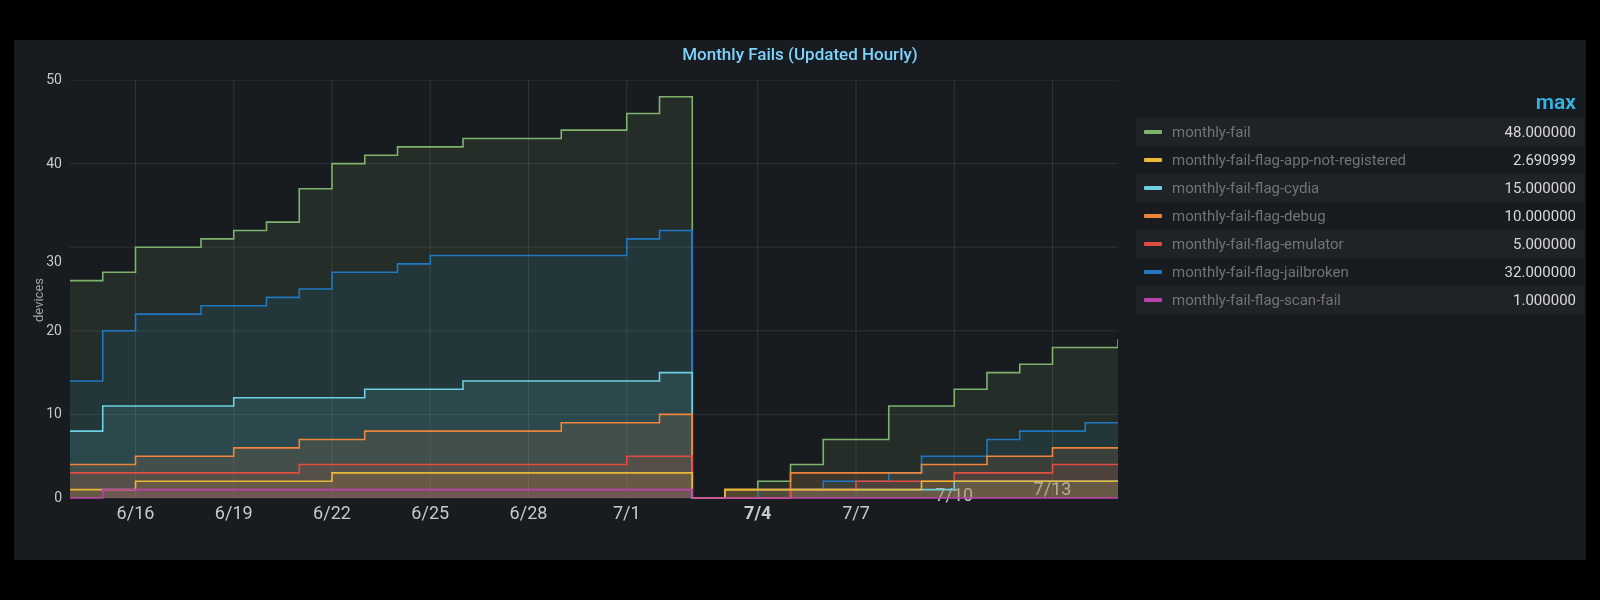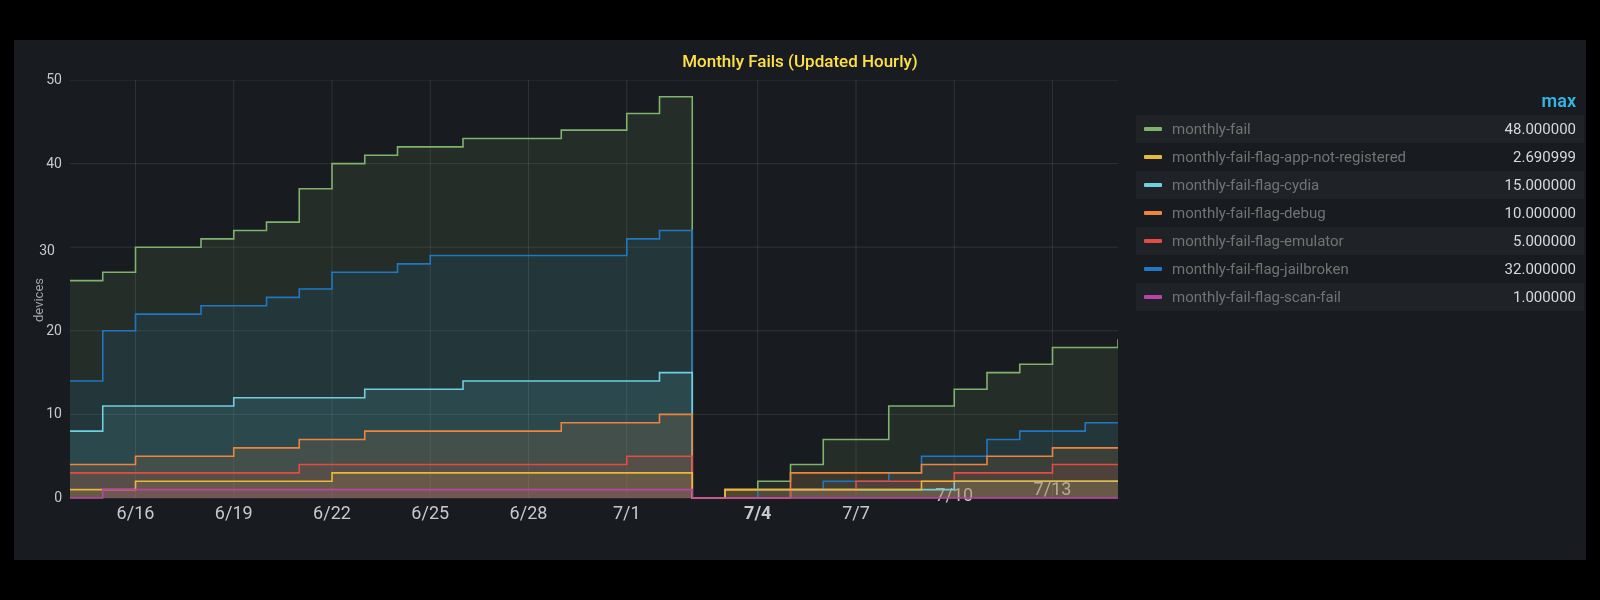--- a/index.html
+++ b/index.html
@@ -16,22 +16,22 @@
     left: 14px;
     top: 40px;
     width: 1572px;
     height: 520px;
     background: #181b1f;
   }
   .title {
     text-align: center;
     font-size: 17px;
     font-weight: 500;
-    color: #fde047;
-    padding-top: 11px;
+    color: #7dd3fc;
+    padding-top: 4px;
   }
   .chart-area {
     position: absolute;
     left: 56px;
     top: 40px;
     width: 1048px;
     height: 444px;
   }
   .svg-chart { width: 100%; height: 100%; display:block; }
   .ylabel {
@@ -62,21 +62,21 @@
     top: 46px;
     left: 1122px;
     width: 448px;
     font-size: 15px;
   }
   .legend-header {
     display: flex;
     justify-content: flex-end;
     color: #33b5e5;
     font-weight: 600;
-    font-size: 18px;
+    font-size: 21px;
     padding: 4px 8px;
   }
   .legend-row {
     display: flex;
     align-items: center;
     padding: 5px 8px;
   }
   .legend-row:nth-child(odd) { background: rgba(255,255,255,0.03); }
   .swatch {
     width: 18px;
@@ -93,21 +93,21 @@
 
 <div class="panel">
   <div class="title">Monthly Fails (Updated Hourly)</div>
 
   <div class="ylabel">devices</div>
 
   <div id="yticks">
       <div class="ytick" style="top: 449px;">0</div>
       <div class="ytick" style="top: 365.4px;">10</div>
       <div class="ytick" style="top: 281.8px;">20</div>
-      <div class="ytick" style="top: 202px; text-align: center;">30</div>
+      <div class="ytick" style="top: 213px;">30</div>
       <div class="ytick" style="top: 114.6px;">40</div>
       <div class="ytick" style="top: 31px;">50</div>
     </div>
   <div id="xticks">
       <div class="xtick" style="left: 121.5px; top: 462px;">6/16</div>
       <div class="xtick" style="left: 219.75px; top: 462px;">6/19</div>
       <div class="xtick" style="left: 318px; top: 462px;">6/22</div>
       <div class="xtick" style="left: 416.25px; top: 462px;">6/25</div>
       <div class="xtick" style="left: 514.5px; top: 462px;">6/28</div>
       <div class="xtick" style="left: 612.75px; top: 462px;">7/1</div>

